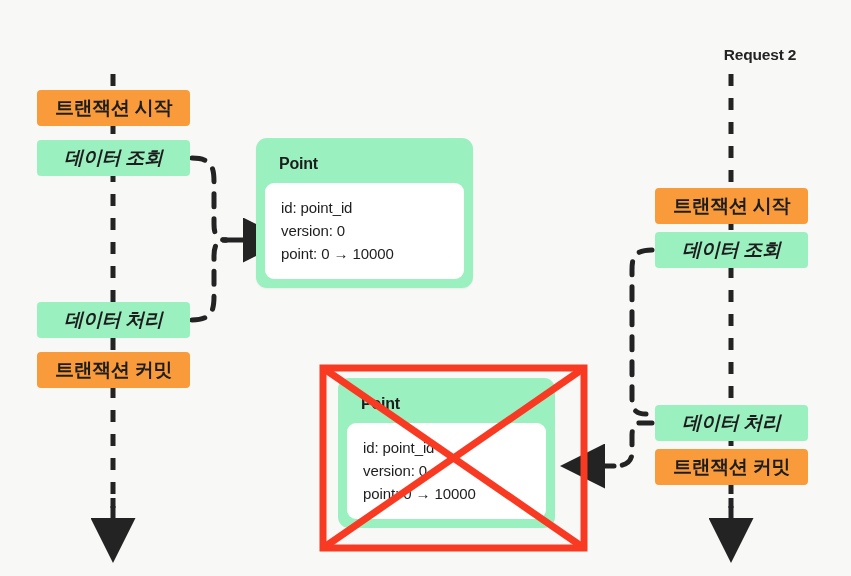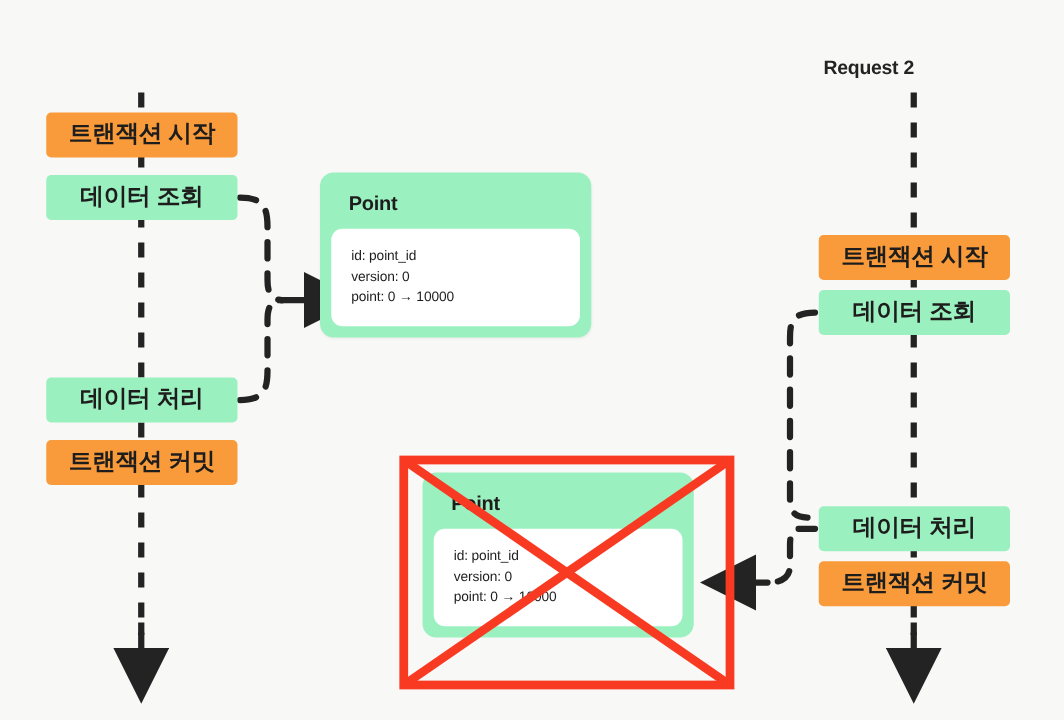--- a/index.html
+++ b/index.html
@@ -29,21 +29,21 @@
     line-height:36px;
     text-align:center;
     font-size:19px;
     font-weight:bold;
     color:#1d1d1d;
     border-radius:4px;
     letter-spacing:-0.3px;
     white-space:nowrap;
   }
   .step.orange{background:#f99b3a;}
-  .step.green{background:#9bf0bf;}
+  .step.green{background:#9bf0bf;font-style:italic;}
 
   .card{
     position:absolute;
     border-radius:11px;
     background:#9bf0bf;
     box-sizing:border-box;
     padding:9px 9px 9px 9px;
     box-shadow:0 1px 2px rgba(0,0,0,.05);
   }
   .card-title{
@@ -53,21 +53,21 @@
     padding:8px 0 10px 14px;
     letter-spacing:-0.2px;
   }
   .card-body{
     background:#ffffff;
     border-radius:9px;
     padding:14px 16px 14px 16px;
     box-sizing:border-box;
   }
   .card-line{
-    font-size:11px;
+    font-size:15px;
     color:#1d1d1d;
     line-height:1.52;
     letter-spacing:-0.1px;
     white-space:nowrap;
   }
   .card.invalid{box-shadow:none;}
 </style>
 </head>
 <body>
 
@@ -94,21 +94,21 @@
 
     <path d="M 192,158 C 212,158 214,168 214,182 L 214,224 C 214,236 218,240 226,240" fill="none" stroke="#232323" stroke-width="5" stroke-dasharray="13 12" stroke-linecap="round"></path>
     <path d="M 192,320 C 212,320 214,310 214,296 L 214,256 C 214,244 218,240 226,240" fill="none" stroke="#232323" stroke-width="5" stroke-dasharray="13 12" stroke-linecap="round"></path>
     <line x1="222" y1="240" x2="248" y2="240" stroke="#232323" stroke-width="5" marker-end="url(#arrowR)"></line>
 
     <path d="M 652,250 C 634,250 632,258 632,270 L 632,398 C 632,410 636,414 646,414" fill="none" stroke="#232323" stroke-width="5" stroke-dasharray="13 12" stroke-linecap="round"></path>
     <path d="M 652,423 L 640,423 C 634,423 632,428 632,436 L 632,452 C 632,462 626,466 614,466" fill="none" stroke="#232323" stroke-width="5" stroke-dasharray="13 12" stroke-linecap="round"></path>
     <path d="M 614,466 L 600,466" fill="none" stroke="#232323" stroke-width="5" stroke-linecap="round" marker-end="url(#arrowL)"></path>
   </svg>
 
-  <div class="lane-title" style="left:625px;top:46px;width:140px;">Request 2</div>
+  <div class="lane-title" style="left:690px;top:46px;width:140px;">Request 2</div>
 
   <div class="step orange" style="left:37px;top:90px;width:153px;">트랜잭션 시작</div>
   <div class="step green" style="left:37px;top:140px;width:153px;">데이터 조회</div>
   <div class="step green" style="left:37px;top:302px;width:153px;">데이터 처리</div>
   <div class="step orange" style="left:37px;top:352px;width:153px;">트랜잭션 커밋</div>
 
   <div class="step orange" style="left:655px;top:188px;width:153px;">트랜잭션 시작</div>
   <div class="step green" style="left:655px;top:232px;width:153px;">데이터 조회</div>
   <div class="step green" style="left:655px;top:405px;width:153px;">데이터 처리</div>
   <div class="step orange" style="left:655px;top:449px;width:153px;">트랜잭션 커밋</div>

